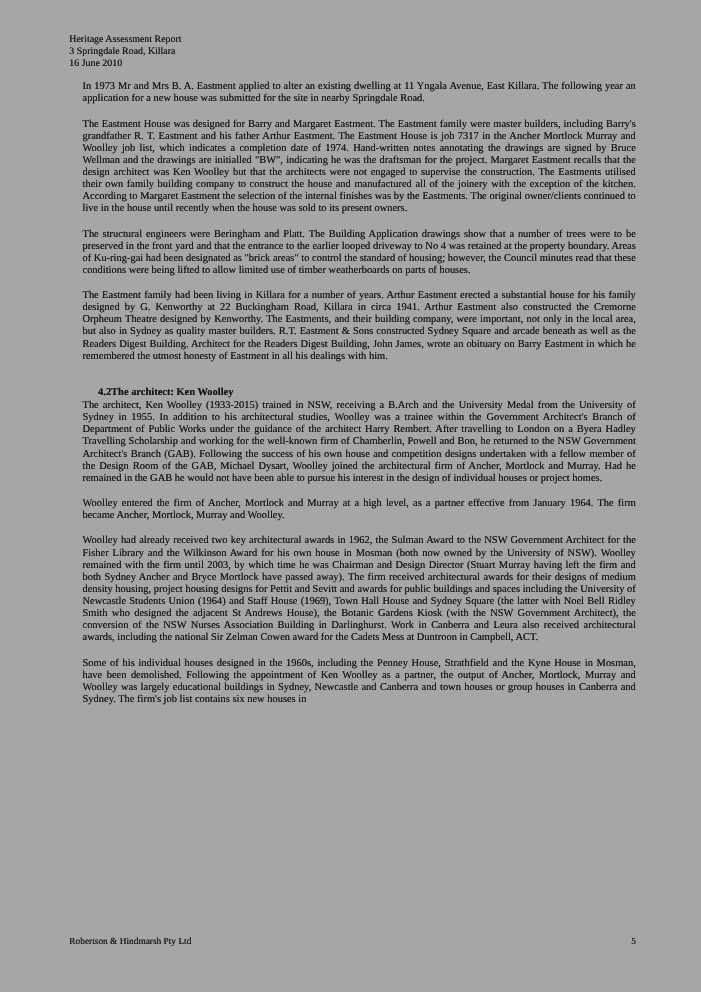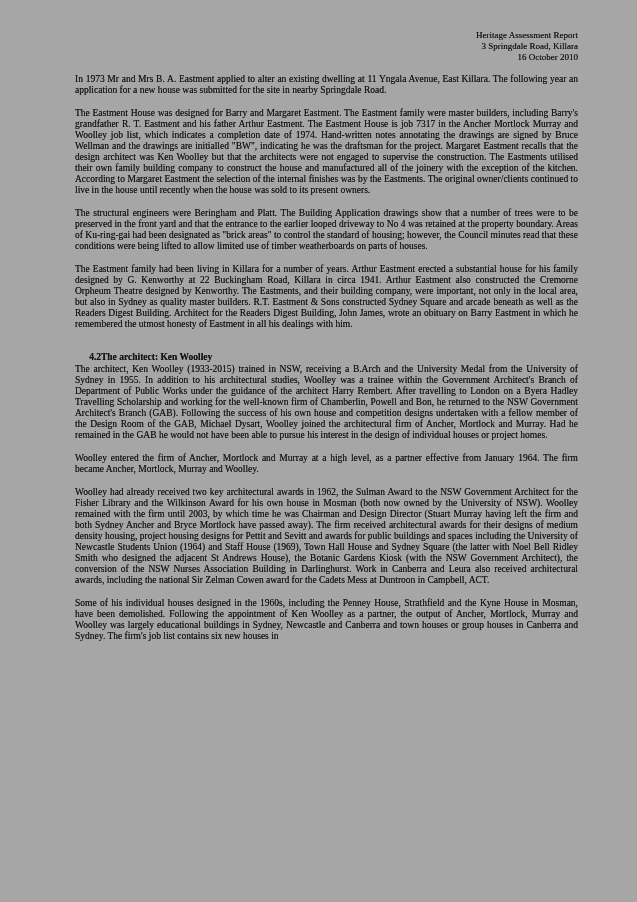--- a/index.html
+++ b/index.html
@@ -20,21 +20,20 @@
     height: 902px;
     box-sizing: border-box;
     padding: 30px 59px 0 63px;
     
     text-shadow: 0 0 0.6px rgba(20,20,20,0.75);
   }
   .doc-header {
     font-size: 9px;
     line-height: 11px;
     margin: 0 0 11px 0;
-    text-align: right;
   }
   .doc-body {
     font-size: 9.5px;
     line-height: 11px;
   }
   .doc-body p {
     margin: 0 0 12px 12px;
     text-align: justify;
   }
   .section-heading {
@@ -61,34 +60,38 @@
   }
 </style>
 </head>
 <body>
 
 <div class="page">
 
   <header class="doc-header">
     <div>Heritage Assessment Report</div>
     <div>3 Springdale Road, Killara</div>
-    <div>16 October 2010</div>
+    <div>16 June 2010</div>
   </header>
 
   <main class="doc-body">
     <p>In 1973 Mr and Mrs B. A. Eastment applied to alter an existing dwelling at 11 Yngala Avenue, East Killara.  The following year an application for a new house was submitted for the site in nearby Springdale Road.</p>
     <p>The Eastment House was designed for Barry and Margaret Eastment.  The Eastment family were master builders, including Barry's grandfather R. T. Eastment and his father Arthur Eastment.  The Eastment House is job 7317 in the Ancher Mortlock Murray and Woolley job list, which indicates a completion date of 1974.  Hand-written notes annotating the drawings are signed by Bruce Wellman and the drawings are initialled "BW", indicating he was the draftsman for the project.  Margaret Eastment recalls that the design architect was Ken Woolley but that the architects were not engaged to supervise the construction.  The Eastments utilised their own family building company to construct the house and manufactured all of the joinery with the exception of the kitchen.  According to Margaret Eastment the selection of the internal finishes was by the Eastments.  The original owner/clients continued to live in the house until recently when the house was sold to its present owners.</p>
     <p>The structural engineers were Beringham and Platt.  The Building Application drawings show that a number of trees were to be preserved in the front yard and that the entrance to the earlier looped driveway to No 4 was retained at the property boundary.  Areas of Ku-ring-gai had been designated as "brick areas" to control the standard of housing; however, the Council minutes read that these conditions were being lifted to allow limited use of timber weatherboards on parts of houses.</p>
     <p>The Eastment family had been living in Killara for a number of years.  Arthur Eastment erected a substantial house for his family designed by G. Kenworthy at 22 Buckingham Road, Killara in circa 1941.  Arthur Eastment also constructed the Cremorne Orpheum Theatre designed by Kenworthy.  The Eastments, and their building company, were important, not only in the local area, but also in Sydney as quality master builders.  R.T. Eastment &amp; Sons constructed Sydney Square and arcade beneath as well as the Readers Digest Building.  Architect for the Readers Digest Building, John James, wrote an obituary on Barry Eastment in which he remembered the utmost honesty of Eastment in all his dealings with him.</p>
 
     <h2 class="section-heading">
       <span class="sec-num">4.2</span>
       <span>The architect: Ken Woolley</span>
     </h2>
 
     <p>The architect, Ken Woolley (1933-2015) trained in NSW, receiving a B.Arch and the University Medal from the University of Sydney in 1955.  In addition to his architectural studies, Woolley was a trainee within the Government Architect's Branch of Department of Public Works under the guidance of the architect Harry Rembert.  After travelling to London on a Byera Hadley Travelling Scholarship and working for the well-known firm of Chamberlin, Powell and Bon, he returned to the NSW Government Architect's Branch (GAB).  Following the success of his own house and competition designs undertaken with a fellow member of the Design Room of the GAB, Michael Dysart, Woolley joined the architectural firm of Ancher, Mortlock and Murray.  Had he remained in the GAB he would not have been able to pursue his interest in the design of individual houses or project homes.</p>
     <p>Woolley entered the firm of Ancher, Mortlock and Murray at a high level, as a partner effective from January 1964.  The firm became Ancher, Mortlock, Murray and Woolley.</p>
     <p>Woolley had already received two key architectural awards in 1962, the Sulman Award to the NSW Government Architect for the Fisher Library and the Wilkinson Award for his own house in Mosman (both now owned by the University of NSW).  Woolley remained with the firm until 2003, by which time he was Chairman and Design Director (Stuart Murray having left the firm and both Sydney Ancher and Bryce Mortlock have passed away).  The firm received architectural awards for their designs of medium density housing, project housing designs for Pettit and Sevitt and awards for public buildings and spaces including the University of Newcastle Students Union (1964) and Staff House (1969), Town Hall House and Sydney Square (the latter with Noel Bell Ridley Smith who designed the adjacent St Andrews House), the Botanic Gardens Kiosk (with the NSW Government Architect), the conversion of the NSW Nurses Association Building in Darlinghurst.  Work in Canberra and Leura also received architectural awards, including the national Sir Zelman Cowen award for the Cadets Mess at Duntroon in Campbell, ACT.</p>
     <p>Some of his individual houses designed in the 1960s, including the Penney House, Strathfield and the Kyne House in Mosman, have been demolished.  Following the appointment of Ken Woolley as a partner, the output of Ancher, Mortlock, Murray and Woolley was largely educational buildings in Sydney, Newcastle and Canberra and town houses or group houses in Canberra and Sydney.  The firm's job list contains six new houses in</p>
   </main>
 
+  <footer class="doc-footer">
+    <span>Robertson &amp; Hindmarsh Pty Ltd</span>
+    <span>5</span>
+  </footer>
 
 </div>
 
 </body></html>

